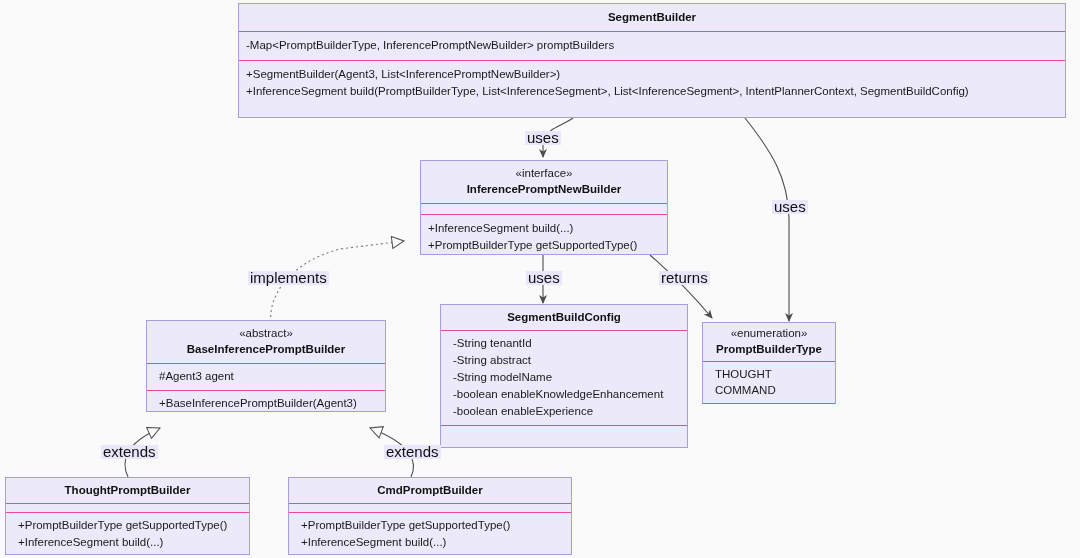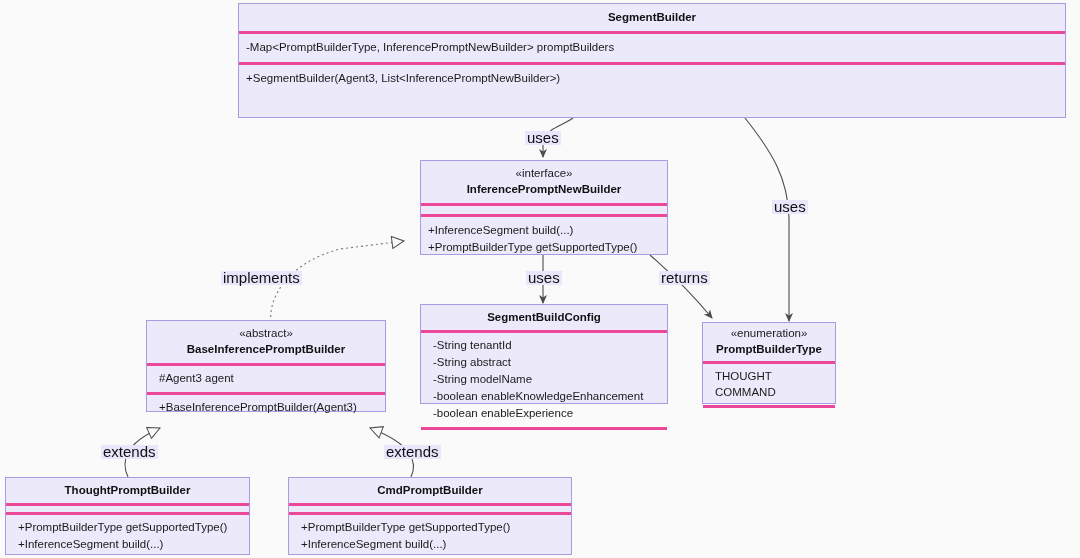--- a/index.html
+++ b/index.html
@@ -26,21 +26,21 @@
   }
   .uml-box {
     position: absolute;
     box-sizing: border-box;
     background: #ece9fb;
     border: 1px solid #a99be0;
     color: #1a1a1a;
   }
   .compartment {
     box-sizing: border-box;
-    border-bottom: 3px solid #ec4899;
+    border-bottom: 1px solid #ec4899;
   }
   .compartment.last { border-bottom: none; }
   .title-comp {
     text-align: center;
     padding: 5px 6px 6px 6px;
   }
   .stereotype {
     display: block;
     font-size: 11.5px;
     font-weight: normal;
@@ -111,20 +111,21 @@
 
   <div class="uml-box" style="left:238px; top:3px; width:828px; height:115px;">
     <div class="compartment title-comp">
       <span class="cls-name">SegmentBuilder</span>
     </div>
     <div class="compartment members">
       <div class="member-row">-Map&lt;PromptBuilderType, InferencePromptNewBuilder&gt; promptBuilders</div>
     </div>
     <div class="compartment last members">
       <div class="member-row">+SegmentBuilder(Agent3, List&lt;InferencePromptNewBuilder&gt;)</div>
+      <div class="member-row">+InferenceSegment build(PromptBuilderType, List&lt;InferenceSegment&gt;, List&lt;InferenceSegment&gt;, IntentPlannerContext, SegmentBuildConfig)</div>
     </div>
   </div>
 
   <div class="uml-box" style="left:420px; top:160px; width:248px; height:95px;">
     <div class="compartment title-comp">
       <span class="stereotype">«interface»</span>
       <span class="cls-name">InferencePromptNewBuilder</span>
     </div>
     <div class="compartment empty-comp"></div>
     <div class="compartment last members">
@@ -139,21 +140,21 @@
       <span class="cls-name">BaseInferencePromptBuilder</span>
     </div>
     <div class="compartment members tight">
       <div class="member-row">#Agent3 agent</div>
     </div>
     <div class="compartment last members tight">
       <div class="member-row">+BaseInferencePromptBuilder(Agent3)</div>
     </div>
   </div>
 
-  <div class="uml-box" style="left:420px; top:304px; width:248px; height:100px;">
+  <div class="uml-box" style="left:440px; top:304px; width:248px; height:144px;">
     <div class="compartment title-comp" style="padding-top:4px; padding-bottom:5px;">
       <span class="cls-name">SegmentBuildConfig</span>
     </div>
     <div class="compartment members tight">
       <div class="member-row">-String tenantId</div>
       <div class="member-row">-String abstract</div>
       <div class="member-row">-String modelName</div>
       <div class="member-row">-boolean enableKnowledgeEnhancement</div>
       <div class="member-row">-boolean enableExperience</div>
     </div>
@@ -191,17 +192,17 @@
     <div class="compartment last members tight">
       <div class="member-row">+PromptBuilderType getSupportedType()</div>
       <div class="member-row">+InferenceSegment build(...)</div>
     </div>
   </div>
 
   <div class="edge-label" style="left:525px; top:131px;">uses</div>
   <div class="edge-label" style="left:772px; top:200px;">uses</div>
   <div class="edge-label" style="left:526px; top:271px;">uses</div>
   <div class="edge-label" style="left:659px; top:271px;">returns</div>
-  <div class="edge-label" style="left:221px; top:271px;">implements</div>
+  <div class="edge-label" style="left:248px; top:271px;">implements</div>
   <div class="edge-label" style="left:101px; top:445px;">extends</div>
   <div class="edge-label" style="left:384px; top:445px;">extends</div>
 
 </div>
 
 </body></html>

